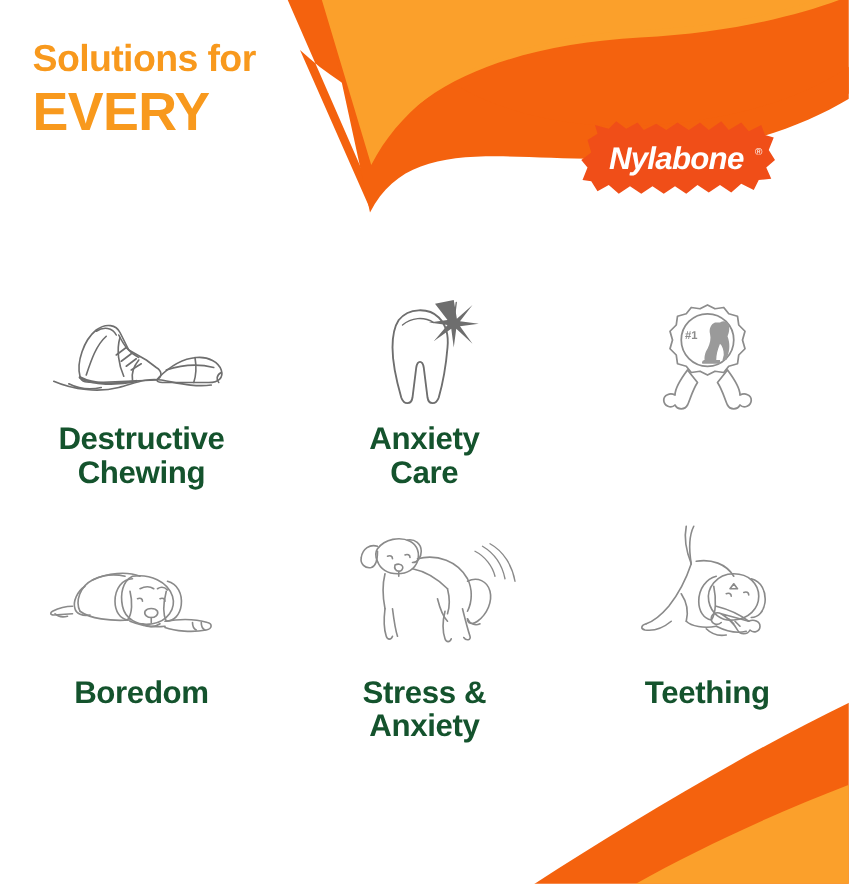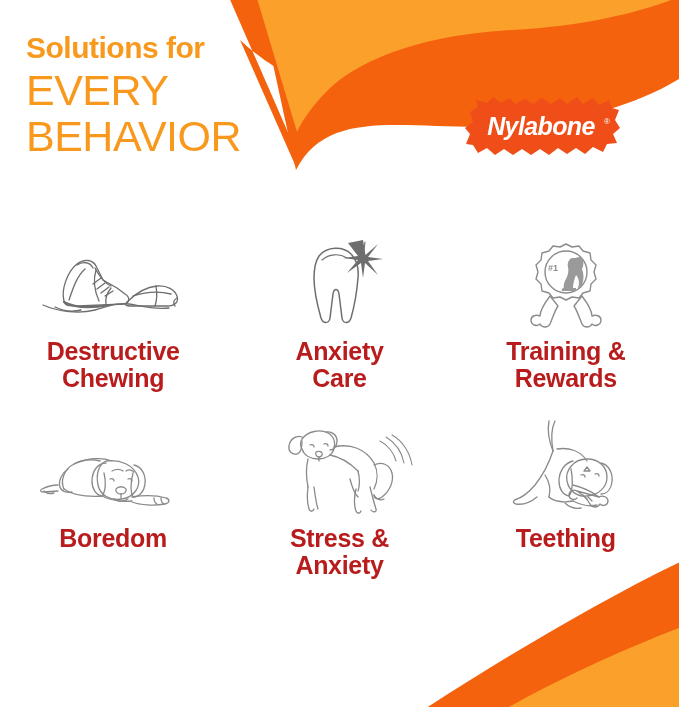--- a/index.html
+++ b/index.html
@@ -10,34 +10,34 @@
   }
   #stage{position:absolute;inset:0;width:679px;height:707px;background:#ffffff;overflow:hidden;}
 
   
   #swoosh-top,#swoosh-bottom{position:absolute;left:0;top:0;width:679px;height:707px;pointer-events:none;}
 
   
   #headline{position:absolute;left:26px;top:33px;width:300px;}
   .hl-line{color:#F8991D;line-height:1.0;white-space:nowrap;letter-spacing:-0.5px;}
   .hl-sub{font-size:30px;font-weight:bold;margin-bottom:6px;}
-  .hl-big{font-size:43px;font-weight:normal;margin-bottom:3px;}
+  .hl-big{font-size:43px;font-weight:bold;margin-bottom:3px;}
 
   
   #logo{position:absolute;left:463px;top:88px;width:160px;height:80px;}
 
   
   #grid{position:absolute;left:0;top:238px;width:679px;height:362px;
         display:grid;grid-template-columns:repeat(3,1fr);grid-template-rows:repeat(2,181px);}
   .cell{display:flex;flex-direction:column;align-items:center;justify-content:flex-start;}
   .cell .art{height:92px;display:flex;align-items:flex-end;justify-content:center;}
-  .cell .cap{margin-top:8px;text-align:center;color:#b91c1c;font-size:25px;font-weight:bold;
+  .cell .cap{margin-top:8px;text-align:center;color:#14532d;font-size:25px;font-weight:bold;
              line-height:1.08;letter-spacing:-0.3px;white-space:pre-line;}
   .r2 .art{height:100px;}
-  .r2 .cap{margin-top:6px;}
+  .r2 .cap{margin-top:22px;}
 </style>
 </head>
 <body>
 
 <div id="stage">
 
   <svg id="swoosh-top" viewBox="0 0 679 707">
 
     <path fill="#F4620E" d="M 228 -5 L 300 160 L 296 167 L 240 40
              C 300 96 400 128 520 120 C 590 115 645 96 684 72
@@ -53,21 +53,20 @@
   </svg>
 
   <svg id="swoosh-bottom" viewBox="0 0 679 707">
     <path fill="#F4620E" d="M 684 560 C 600 600 500 660 420 712 L 684 712 Z"></path>
     <path fill="#FBA02B" d="M 684 626 C 620 650 548 684 500 712 L 684 712 Z"></path>
   </svg>
 
   <div id="headline">
     <div class="hl-line hl-sub">Solutions for</div>
     <div class="hl-line hl-big">EVERY</div>
-    <div class="hl-line hl-big">BEHAVIOR</div>
   </div>
 
   <svg id="logo" viewBox="0 0 160 80">
     <path fill="#F04E18" d="M10,34 L7,24 L15,19 L13,12 L24,15 L30,9 L38,15 L47,10 L52,16 L62,11
              L70,16 L79,10 L88,16 L97,10 L104,16 L114,9 L120,16 L130,10 L136,17
              L146,12 L149,20 L156,22 L152,32 L157,40 L150,46 L154,55 L144,56 L140,64
              L130,59 L122,66 L113,60 L104,66 L95,60 L86,67 L77,61 L68,67 L59,61
              L50,67 L41,61 L32,67 L24,60 L15,65 L10,57 L3,56 L7,46 L2,40 Z"></path>
     <text x="78" y="47" text-anchor="middle" font-family="'Liberation Sans',sans-serif" font-size="25" font-weight="bold" font-style="italic" fill="#FFFFFF" letter-spacing="-0.6">Nylabone</text>
     <text x="141" y="36" font-family="'Liberation Sans',sans-serif" font-size="8" fill="#FFFFFF">®</text>
@@ -143,22 +142,20 @@
           </g>
           <text x="42" y="33" font-family="'Liberation Sans',sans-serif" font-size="9" font-weight="bold" fill="#8C8C8C">#1</text>
 
           <path fill="#9A9A9A" d="M70,20 C73,18 76,19 77,22 C78,25 77,29 76,31 C78,36 78,42 76,47
                    L75,50 L72,50 L73,46 C73,42 72,39 70,37 C68,42 67,46 67,50
                    L70,50 L70,52 L58,52 C57,48 58,44 60,41 C62,37 63,33 62,29
                    C61,25 63,21 66,20 Z"></path>
           <path fill="#9A9A9A" d="M58,50 L70,50 L70,53 L56,53 C55,52 56,50 58,50 Z"></path>
         </svg>
       </div>
-      <div class="cap">Training &amp;
-Rewards</div>
     </div>
 
     <div class="cell r2">
       <div class="art">
         <svg width="170" height="100" viewBox="0 0 170 100">
           <g fill="none" stroke="#8A8A8A" stroke-width="1.3" stroke-linecap="round" stroke-linejoin="round">
 
             <path d="M36,70 C32,62 36,50 46,45 C58,39 74,38 84,42"></path>
             <path d="M36,70 C44,76 60,78 76,77"></path>
             <path d="M46,45 C54,41 64,40 72,42"></path>

